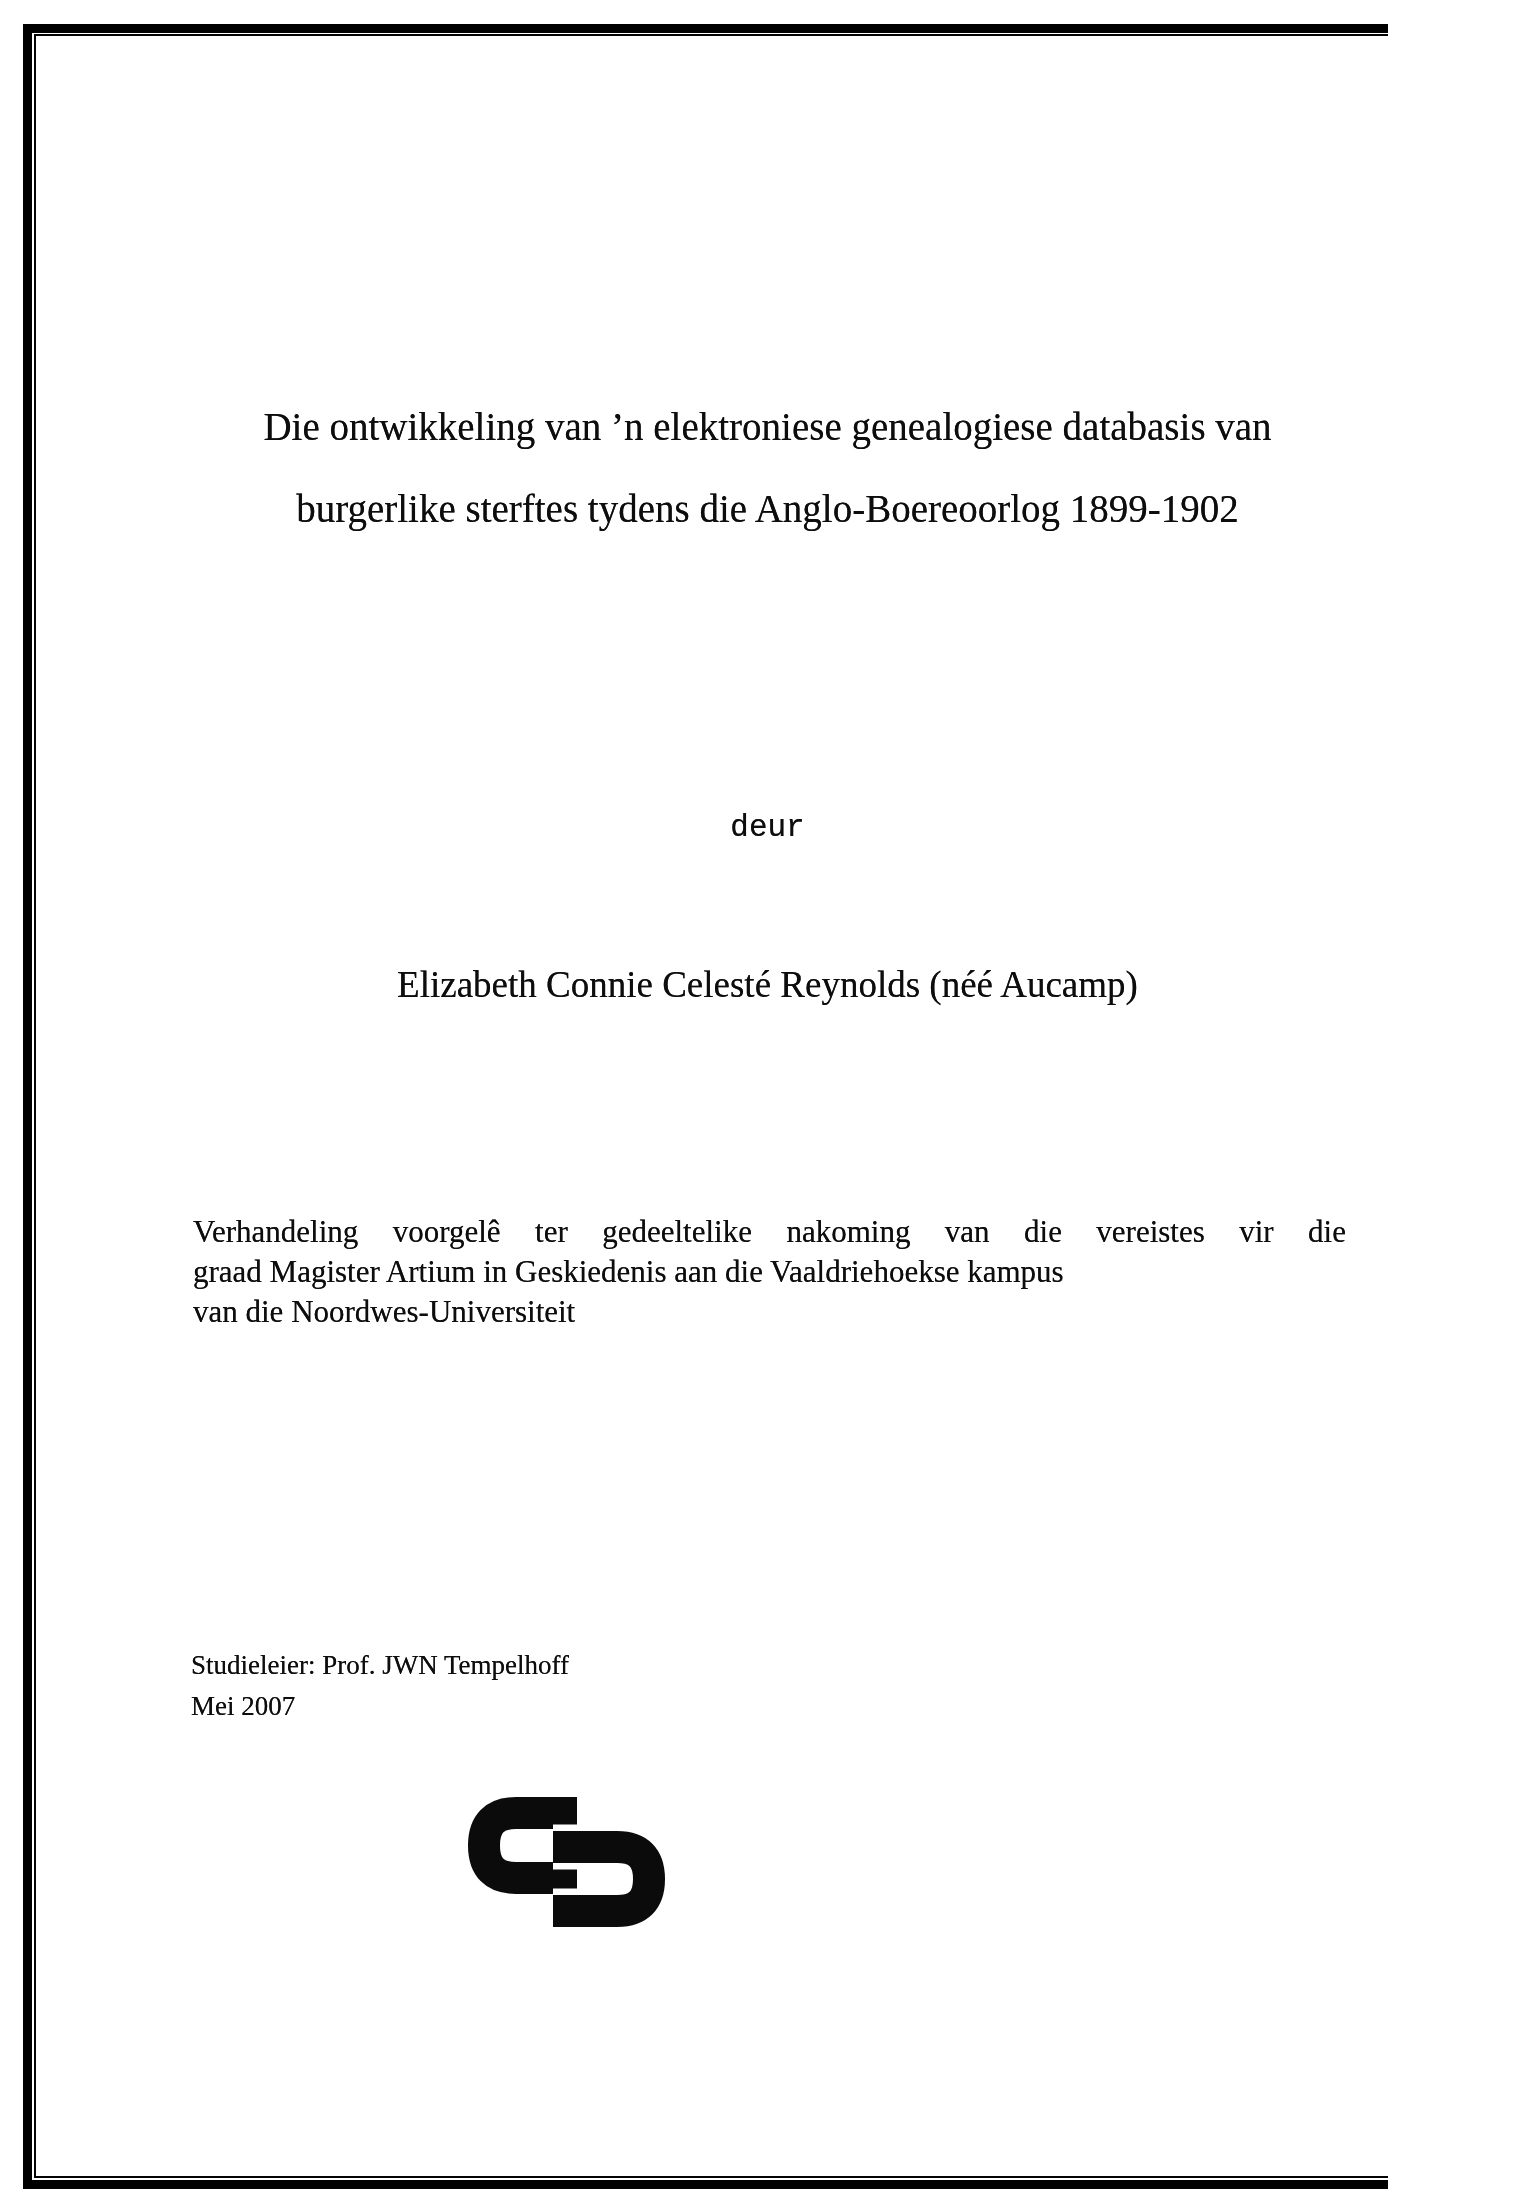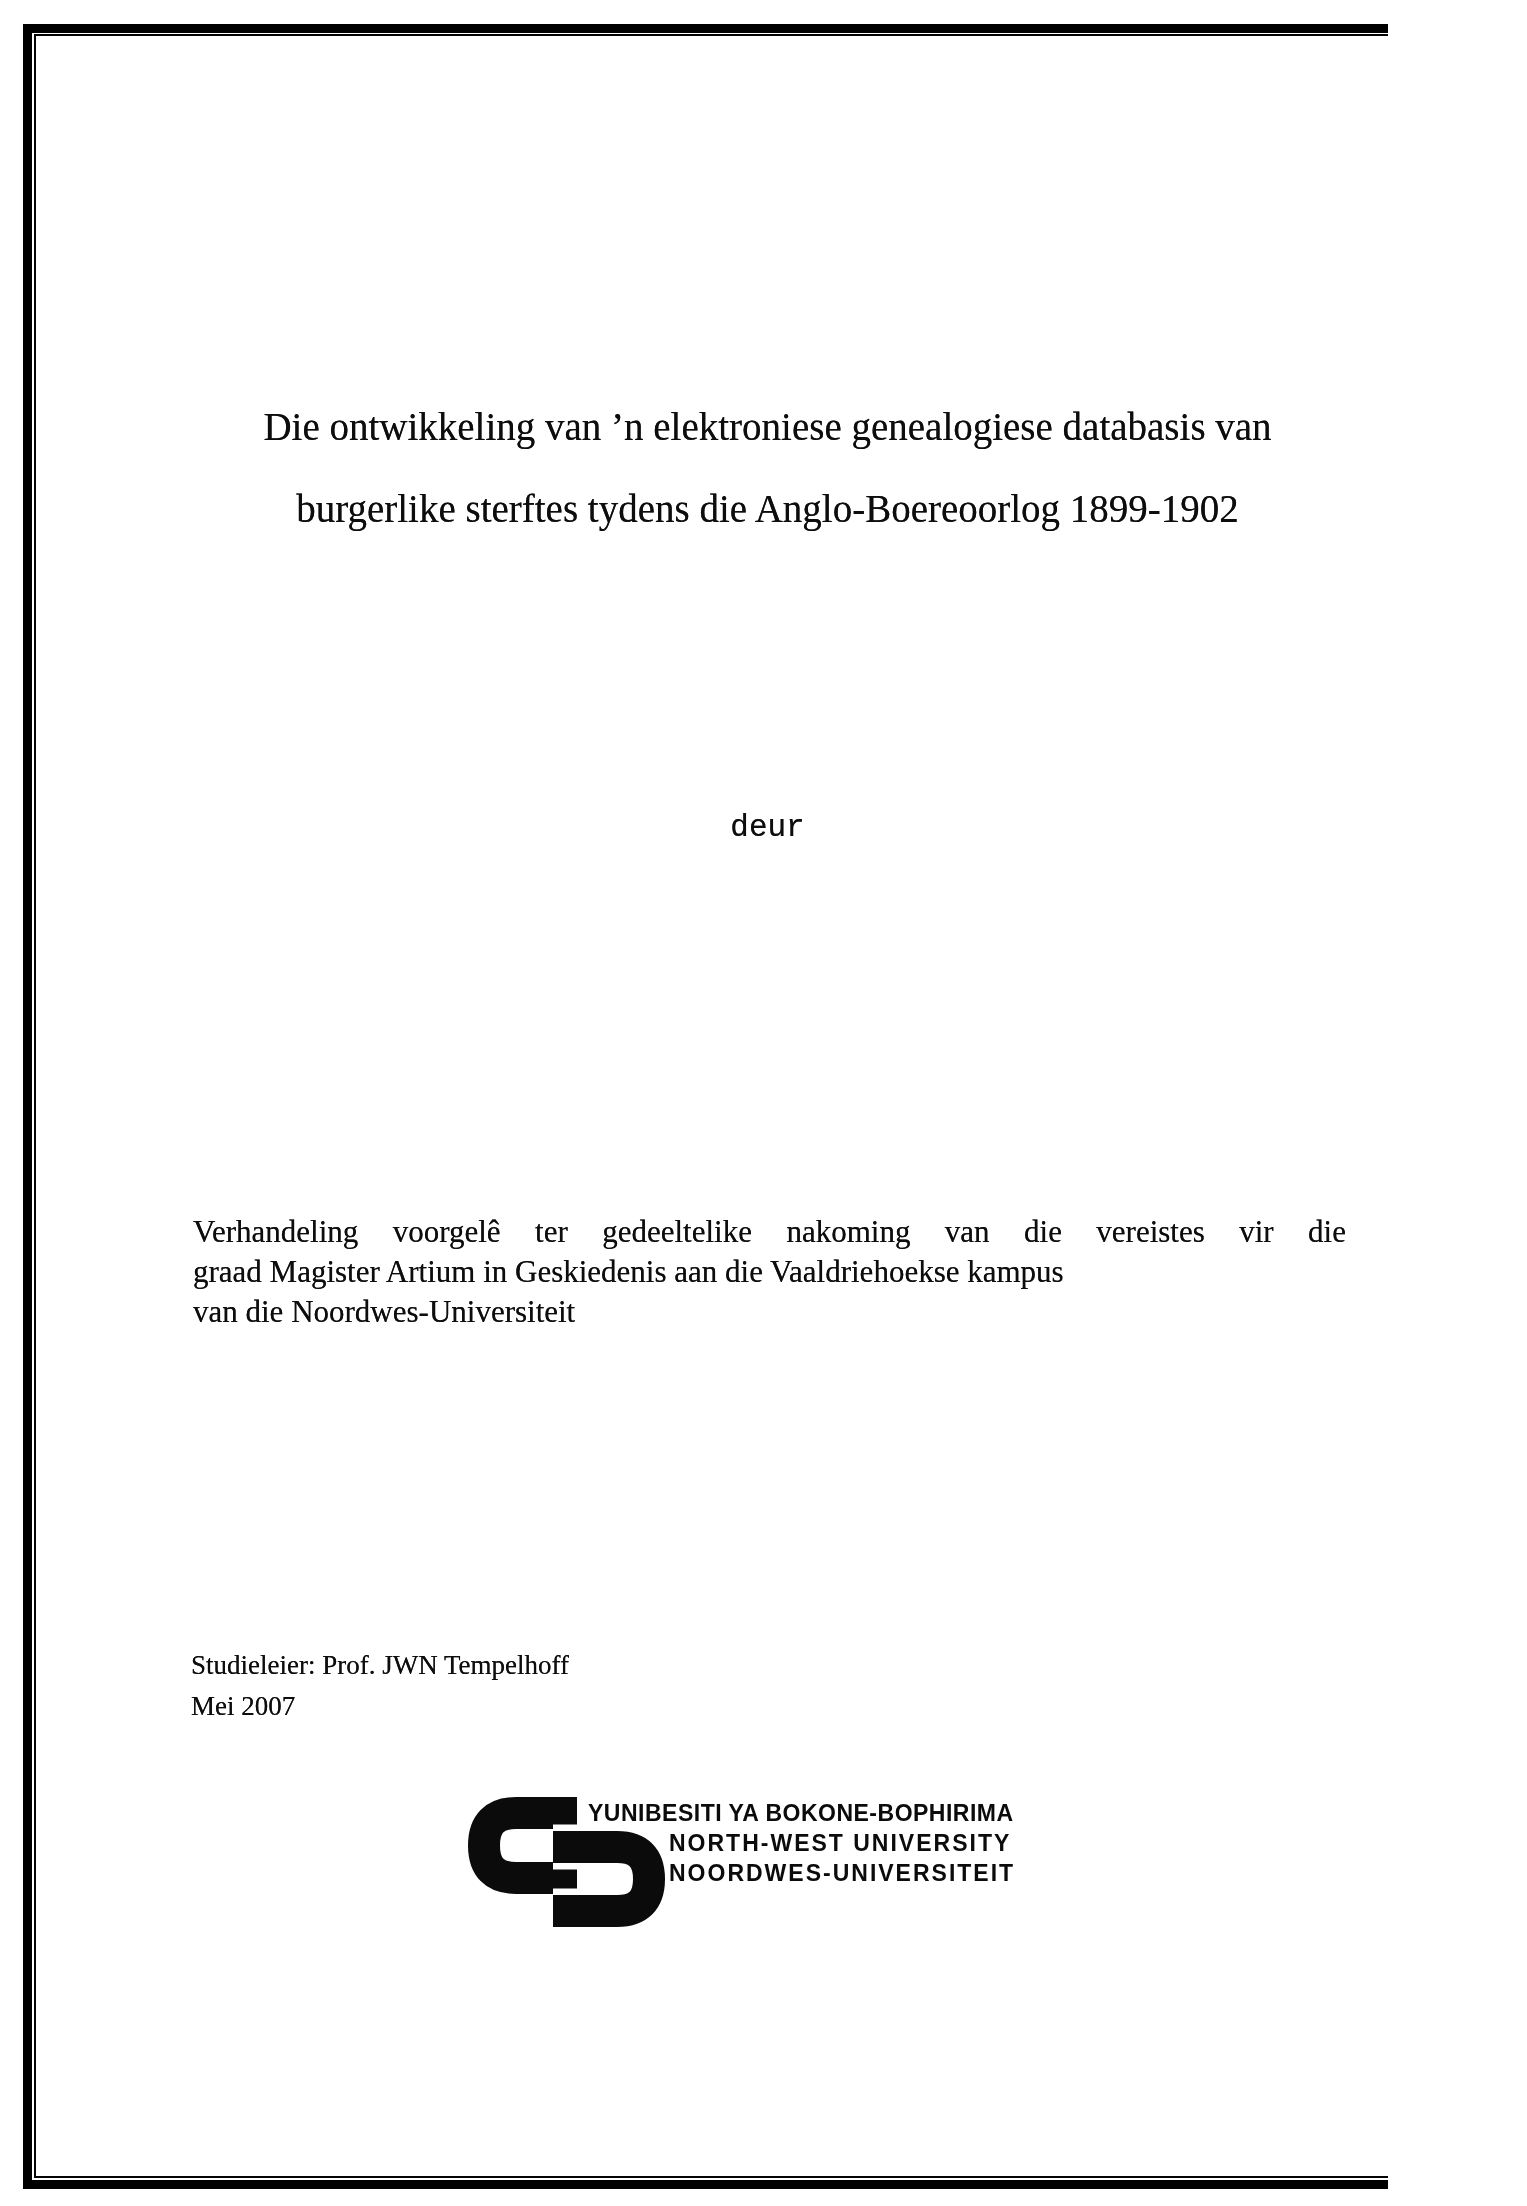--- a/index.html
+++ b/index.html
@@ -104,40 +104,36 @@
   <div class="frame-outer"></div>
   <div class="frame-inner"></div>
 
   <div class="title-block serif-text">
     <div class="title-line">Die ontwikkeling van ’n elektroniese genealogiese databasis van</div>
     <div class="title-line">burgerlike sterftes tydens die Anglo-Boereoorlog 1899-1902</div>
   </div>
 
   <div class="byline serif-text">deur</div>
 
+  <div class="author serif-text">Elizabeth Connie Celesté Reynolds (néé Aucamp)</div>
 
   <div class="statement serif-text">
     <div class="st-line justified">Verhandeling voorgelê ter gedeeltelike nakoming van die vereistes vir die</div>
     <div class="st-line"><span>graad </span><span class="italic">Magister Artium</span><span> in Geskiedenis aan die Vaaldriehoekse kampus</span></div>
     <div class="st-line">van die Noordwes-Universiteit</div>
   </div>
 
   <div class="supervisor-block serif-text">
     <div>Studieleier: Prof. JWN Tempelhoff</div>
     <div>Mei 2007</div>
   </div>
 
   <div class="logo">
     <svg class="logo-mark" width="197" height="131" viewBox="0 0 197 131" aria-hidden="true">
 
       <path d="M 109 16 H 48 Q 16 16 16 48.5 Q 16 81 48 81 H 109" fill="none" stroke="#0b0b0b" stroke-width="32"></path>
 
       <path d="M 85 50 H 149 Q 181 50 181 82 Q 181 114 149 114 H 85" fill="none" stroke="#ffffff" stroke-width="45"></path>
       <path d="M 85 50 H 149 Q 181 50 181 82 Q 181 114 149 114 H 85" fill="none" stroke="#0b0b0b" stroke-width="32"></path>
     </svg>
-    <div class="logo-text">
-      <div>YUNIBESITI YA BOKONE-BOPHIRIMA</div>
-      <div class="indented">NORTH-WEST UNIVERSITY</div>
-      <div class="indented">NOORDWES-UNIVERSITEIT</div>
-    </div>
   </div>
 
 </div>
 
 </body></html>

